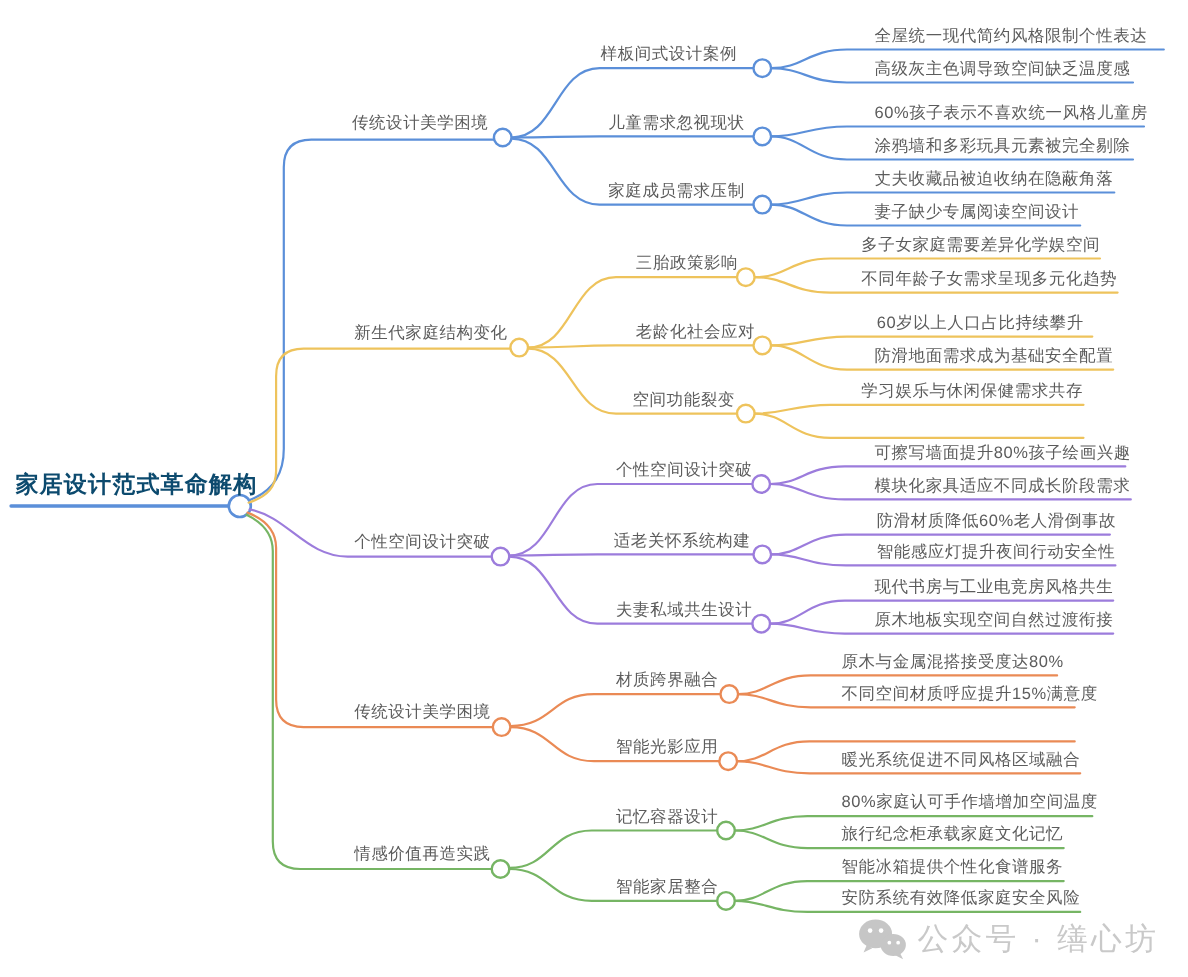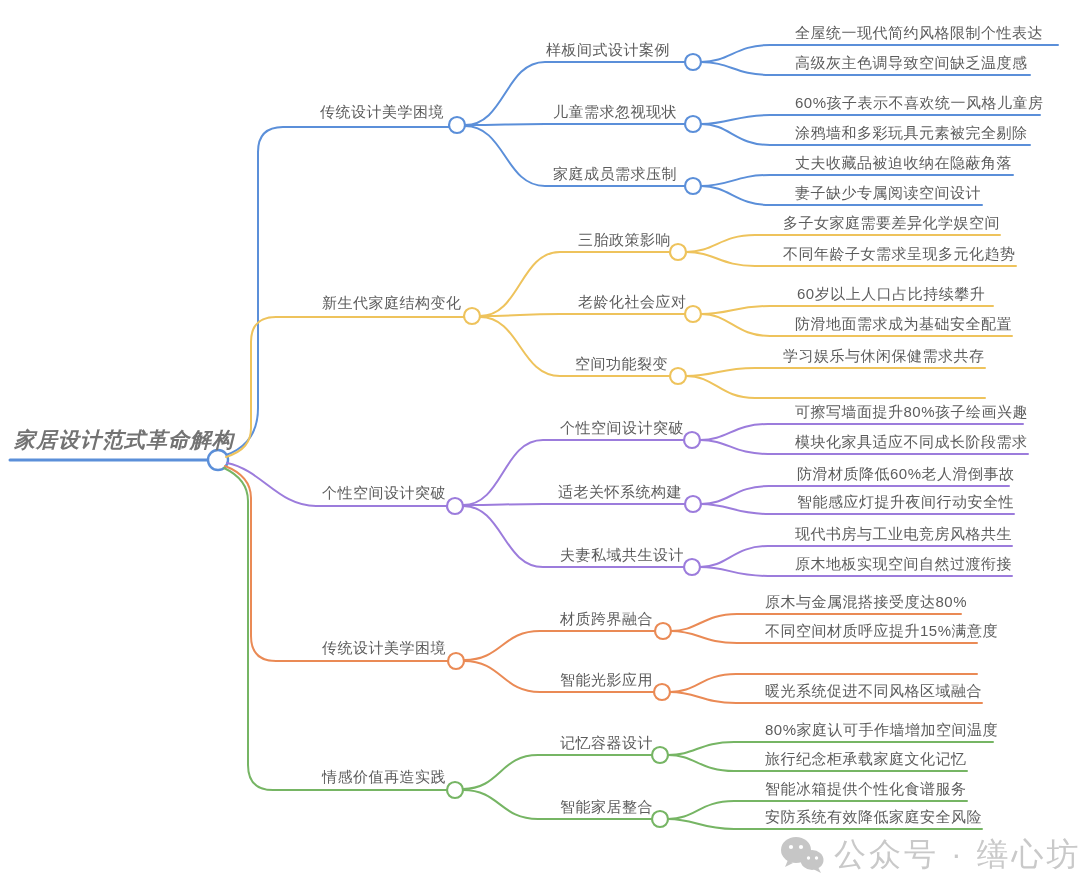--- a/index.html
+++ b/index.html
@@ -1,23 +1,23 @@
 <!DOCTYPE html>
 <html><head>
 <meta charset="utf-8">
 <style>
   html,body{margin:0;padding:0;background:#ffffff;}
   #canvas{position:relative;width:1080px;height:888px;background:#ffffff;overflow:hidden;
           font-family:"Liberation Sans","DejaVu Sans",sans-serif;}
   #wires{position:absolute;left:0;top:0;}
   .lbl{position:absolute;white-space:nowrap;color:#5c5c5c;font-size:15px;line-height:20px;letter-spacing:.5px;}
-  .root-lbl{position:absolute;left:14px;top:426px;font-size:21px;font-weight:bold;color:#737373;
-            letter-spacing:1px;white-space:nowrap;font-style:italic;}
+  .root-lbl{position:absolute;left:14px;top:426px;font-size:21px;font-weight:bold;color:#0c4a6e;
+            letter-spacing:1px;white-space:nowrap;}
   .wm{position:absolute;left:778px;top:833px;display:flex;align-items:center;gap:8px;}
-  .wm-text{font-size:32px;color:#c9c9c9;letter-spacing:3px;white-space:nowrap;}
+  .wm-text{font-size:28px;color:#c9c9c9;letter-spacing:3px;white-space:nowrap;}
 </style>
 </head>
 <body>
 
 <div id="canvas">
 
   <svg id="wires" width="1080" height="888" viewBox="0 0 1080 888">
 
     <g stroke="#5B8FD9" stroke-width="2" fill="none" stroke-linecap="round">
       <line x1="10" y1="460" x2="209" y2="460" stroke-width="3"></line>

